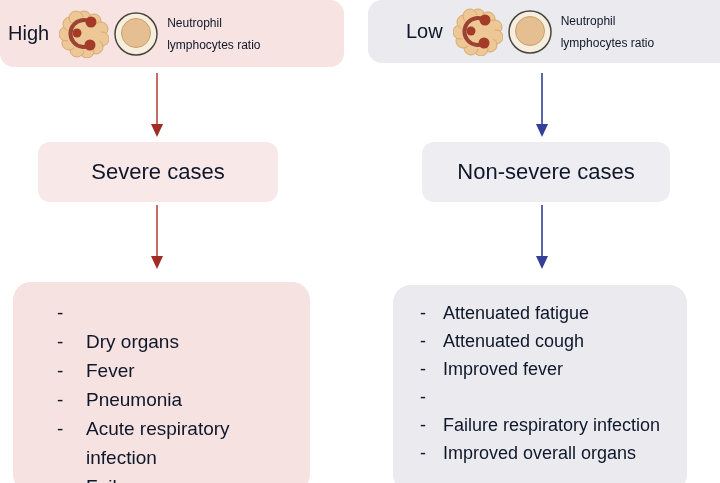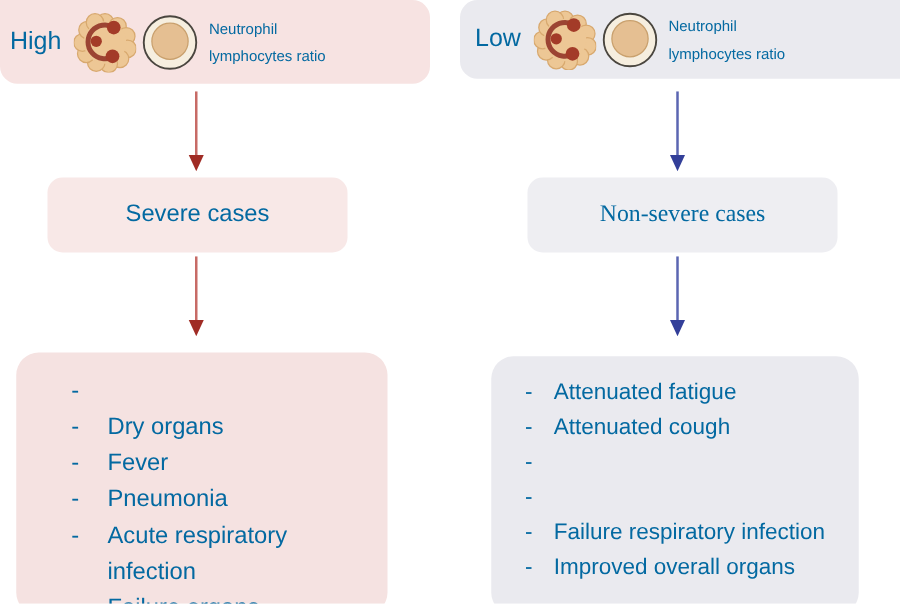--- a/index.html
+++ b/index.html
@@ -2,49 +2,49 @@
 <html><head>
 <meta charset="utf-8">
 <style>
   html,body{margin:0;padding:0;background:#ffffff;}
   .canvas{
     position:relative;
     width:720px;height:483px;
     overflow:hidden;
     background:#ffffff;
     font-family:"Liberation Sans", sans-serif;
-    color:#0369a1;
+    color:#0f172a;
   }
   
   .header-panel{
     position:absolute;top:0;
     display:flex;align-items:center;
     border-radius:0 0 14px 14px;
   }
   .header-left{left:0;width:344px;height:67px;background:#f7e3e2;padding-left:8px;box-sizing:border-box;border-radius:14px;border-top-left-radius:0;}
-  .header-right{left:368px;width:352px;height:63px;background:#eaeaef;padding-left:12px;box-sizing:border-box;border-radius:14px 0 0 14px;}
+  .header-right{left:368px;width:352px;height:63px;background:#eaeaef;padding-left:38px;box-sizing:border-box;border-radius:14px 0 0 14px;}
   .level-label{font-size:20px;margin-right:10px;white-space:nowrap;}
   .cell-icon{flex:0 0 auto;}
   .neutrophil{margin-right:4px;}
   .lymphocyte{margin-right:8px;}
   .ratio-title{font-size:12px;line-height:22px;}
   
   .arrow{position:absolute;width:16px;height:64px;}
   .a-l1{left:149px;top:73px;}
   .a-l2{left:149px;top:205px;}
   .a-r1{left:534px;top:73px;}
   .a-r2{left:534px;top:205px;}
   
   .case-box{
     position:absolute;top:142px;height:60px;
     display:flex;align-items:center;justify-content:center;
-    border-radius:12px;font-size:19px;
+    border-radius:12px;font-size:22px;
   }
   .case-left{left:38px;width:240px;background:#f8e8e7;}
-  .case-right{left:422px;width:248px;background:#eeeef2;font-family:Liberation Serif, serif;}
+  .case-right{left:422px;width:248px;background:#eeeef2;}
   
   .symptom-box{
     position:absolute;border-radius:18px;box-sizing:border-box;
   }
   .symptom-left{left:13px;top:282px;width:297px;height:210px;background:#f5e2e1;padding-top:16px;}
   .symptom-right{left:393px;top:285px;width:294px;height:207px;background:#eaeaef;padding-top:14px;}
   ul.symptom-list{list-style:none;margin:0;padding:0;}
   ul.symptom-list li{display:flex;}
   .symptom-left li{line-height:29px;font-size:19px;}
   .symptom-right li{line-height:28px;font-size:18px;}
@@ -188,20 +188,21 @@
           <span class="sym-text">Attenuated fatigue</span>
         </li>
 
         <li>
           <span class="dash">-</span>
           <span class="sym-text">Attenuated cough</span>
         </li>
 
         <li>
           <span class="dash">-</span>
+          <span class="sym-text">Improved fever</span>
         </li>
 
         <li>
           <span class="dash">-</span>
         </li>
 
         <li>
           <span class="dash">-</span>
           <span class="sym-text">Failure respiratory infection</span>
         </li>

